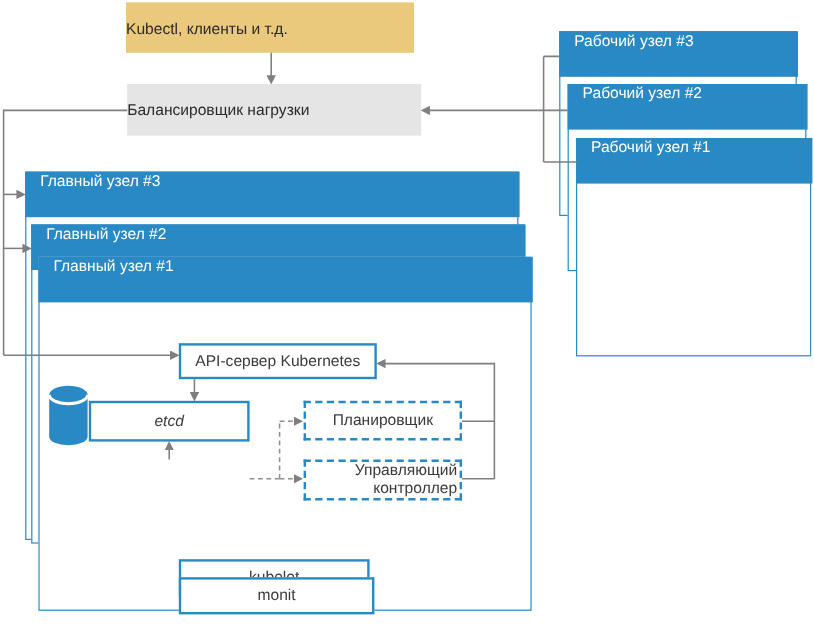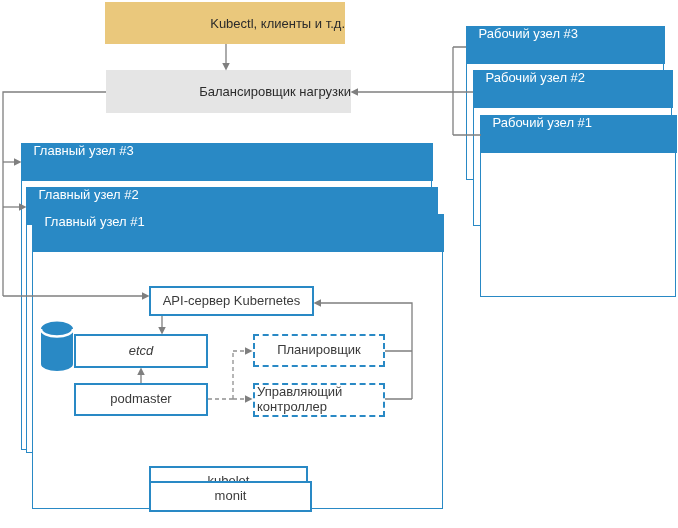--- a/index.html
+++ b/index.html
@@ -1,36 +1,36 @@
 <!DOCTYPE html>
 <html><head>
 <meta charset="utf-8">
 <style>
   html,body{margin:0;padding:0;background:#ffffff;}
   #canvas{
     position:relative;width:678px;height:528px;background:#ffffff;overflow:hidden;
     font-family:"Liberation Sans","DejaVu Sans",sans-serif;
   }
   .fillbox{
-    position:absolute;box-sizing:border-box;display:flex;align-items:center;justify-content:flex-end;
-    font-size:13px;color:#2b2b2b;text-align:center;padding-left:12px;
+    position:absolute;box-sizing:border-box;display:flex;align-items:center;justify-content:flex-start;
+    font-size:13px;color:#2b2b2b;text-align:center;
   }
   .kubectl{background:#eac87c;}
   .balancer{background:#e5e5e5;}
   .node{
     position:absolute;box-sizing:border-box;background:#ffffff;border:1.5px solid #2989c5;
   }
   .node-header{
     position:absolute;left:-1.5px;right:-1.5px;top:-1.5px;height:38px;background:#2989c5;
     display:flex;align-items:flex-start;padding-left:13px;box-sizing:border-box;
     color:#ffffff;font-size:13px;white-space:nowrap;
   }
   .ibox{
     position:absolute;box-sizing:border-box;background:#ffffff;border:2px solid #2989c5;
-    display:flex;align-items:center;justify-content:center;text-align:left;
+    display:flex;align-items:center;justify-content:center;text-align:right;
     font-size:13px;color:#3b3b3b;line-height:1.15;padding:2px;
   }
   .ibox.dashed{border-style:dashed;}
   #connectors{position:absolute;left:0;top:0;pointer-events:none;}
   .cyl{position:absolute;}
 </style>
 </head>
 <body>
 
 <div id="canvas">
@@ -82,23 +82,20 @@
     <svg width="36" height="52" viewBox="0 0 36 52">
       <path d="M2,9 L2,44 A16,7 0 0 0 34,44 L34,9 Z" fill="#2989c5"></path>
       <ellipse cx="18" cy="9" rx="16" ry="7.5" fill="#2989c5"></ellipse>
       <path d="M2,9 A16,7.5 0 0 0 34,9" fill="none" stroke="#ffffff" stroke-width="2.5"></path>
     </svg>
   </div>
 
   <div class="ibox" style="left:74px;top:334px;width:134px;height:34px;font-style:italic;">
     <span>etcd</span>
   </div>
-  <div class="ibox" style="left:74px;top:383px;width:134px;height:33px;">
-    <span>podmaster</span>
-  </div>
   <div class="ibox dashed" style="left:253px;top:383px;width:132px;height:34px;">
     <span>Управляющий контроллер</span>
   </div>
   <div class="ibox dashed" style="left:253px;top:334px;width:132px;height:33px;">
     <span>Планировщик</span>
   </div>
   <div class="ibox" style="left:149px;top:433px;width:159px;height:30px;margin-top:33px;">
     <span>kubelet</span>
   </div>
   <div class="ibox" style="left:149px;top:481px;width:163px;height:31px;">

